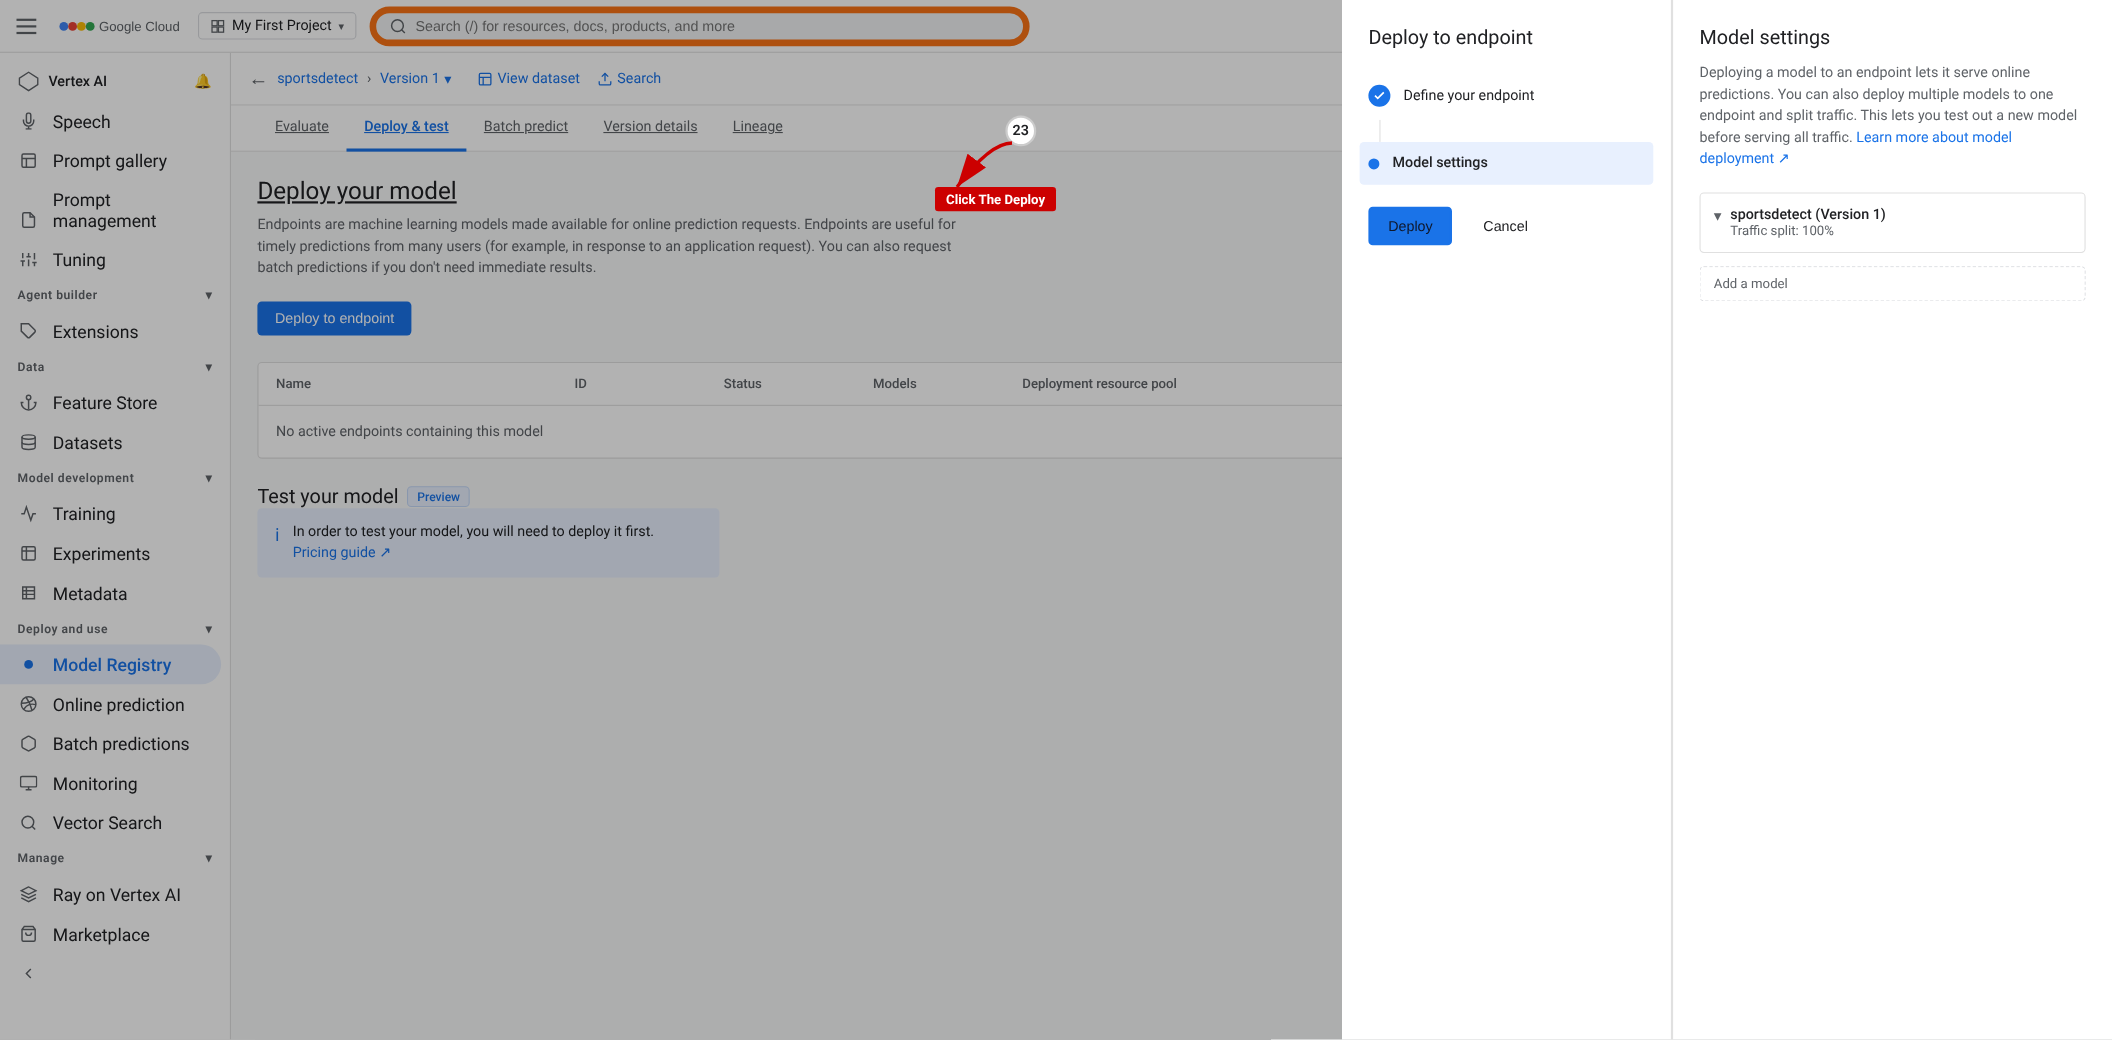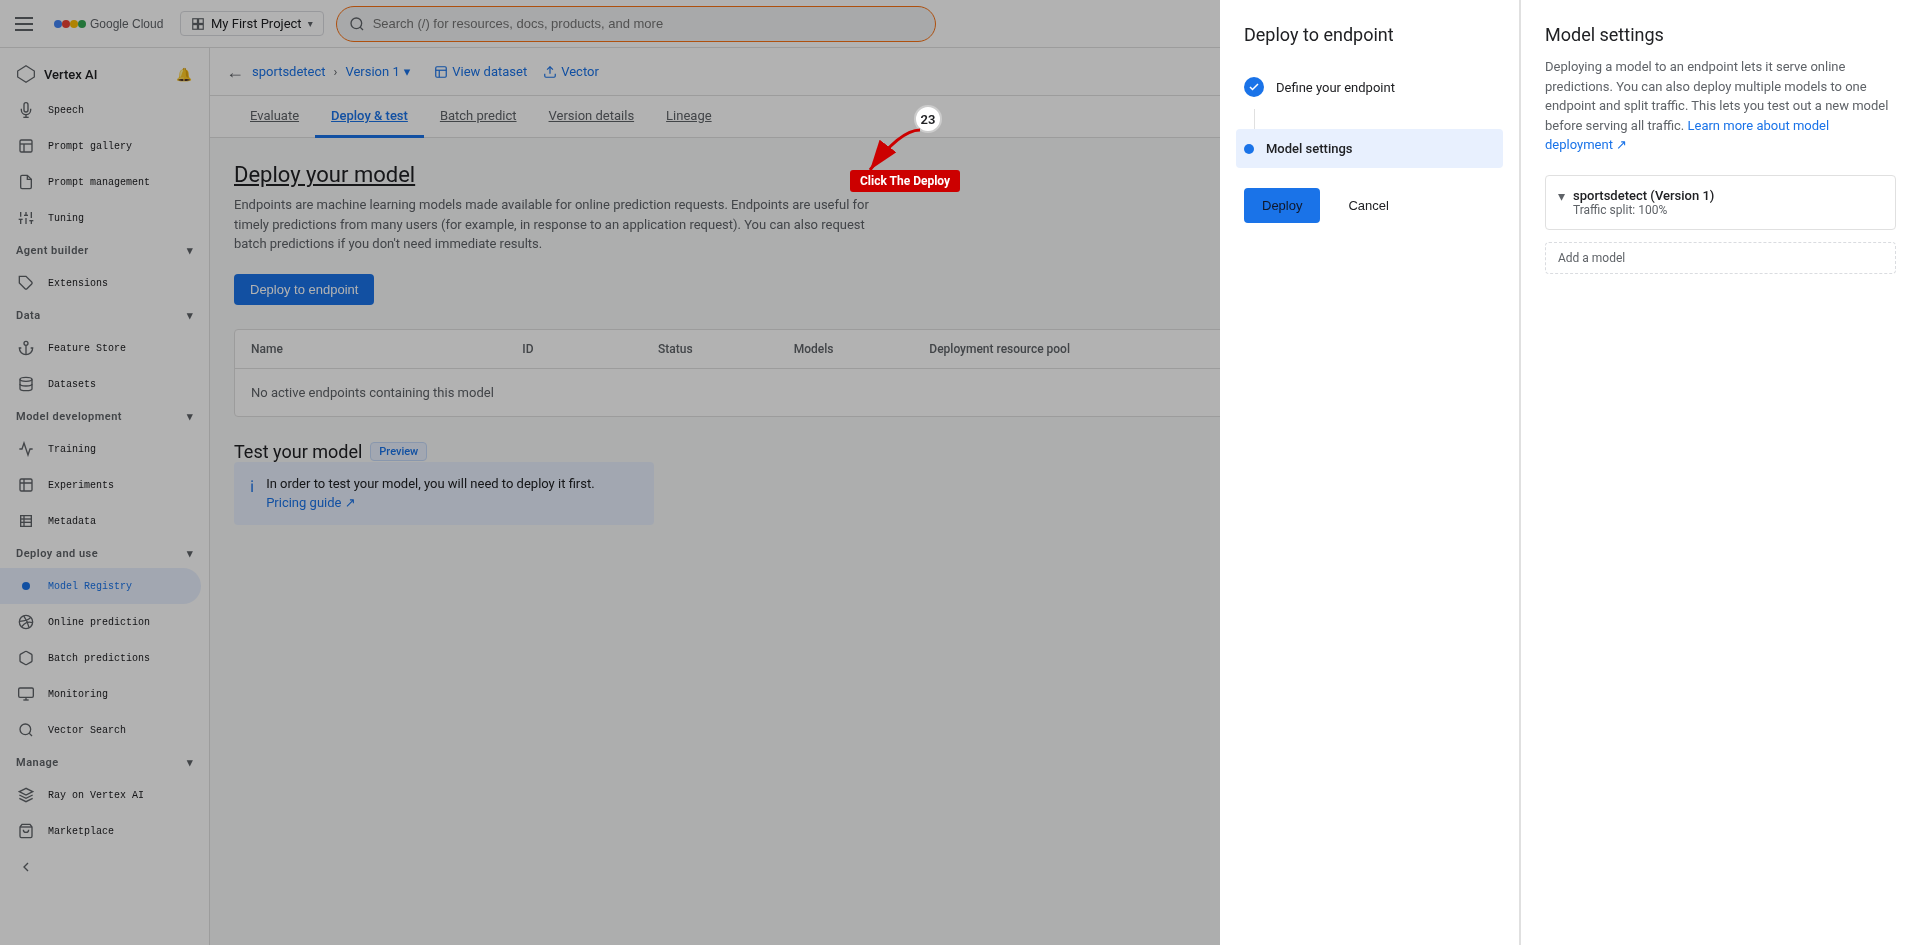--- a/index.html
+++ b/index.html
@@ -12,44 +12,44 @@
     }
     .hamburger-icon { width: 24px; height: 24px; cursor: pointer; display: flex; flex-direction: column; justify-content: center; gap: 4px; }
     .hamburger-icon span { display: block; width: 18px; height: 2px; background: #5f6368; margin: 0 auto; }
     .google-cloud-logo { display: flex; align-items: center; gap: 6px; font-size: 14px; font-weight: 500; color: #202124; }
     .project-button {
       display: flex; align-items: center; gap: 6px; padding: 4px 10px;
       border: 1px solid #dadce0; border-radius: 4px; cursor: pointer; font-size: 13px; color: #202124;
     }
     .project-button .chevron { font-size: 10px; color: #5f6368; }
     .search-bar {
-      flex: 1; max-width: 600px; height: 36px; border: 1px solid #f97316; border-radius: 24px;
+      flex: 1; max-width: 600px; height: 36px; border: 6px solid #f97316; border-radius: 24px;
       display: flex; align-items: center; padding: 0 12px; gap: 8px; background: #f1f3f4;
     }
     .search-bar input { border: none; background: transparent; outline: none; font-size: 13px; flex: 1; color: #202124; }
     .topbar-right { margin-left: auto; display: flex; align-items: center; gap: 8px; }
     .icon-btn { width: 36px; height: 36px; border-radius: 50%; display: flex; align-items: center; justify-content: center; cursor: pointer; }
     .avatar { width: 32px; height: 32px; border-radius: 50%; background: #4285f4; display: flex; align-items: center; justify-content: center; color: white; font-size: 12px; font-weight: 500; }
 
     
     .app-body { display: flex; flex: 1; overflow: hidden; }
 
     
     .sidebar {
       width: 210px; flex-shrink: 0; border-right: 1px solid #e0e0e0; overflow-y: auto;
       background: #fff; padding: 8px 0;
     }
     .sidebar-header {
       display: flex; align-items: center; gap: 8px; padding: 8px 16px 8px 16px;
       font-size: 13px; font-weight: 500; color: #202124;
     }
     .sidebar-item {
-      display: flex; align-items: center; gap: 12px; padding: 8px 16px;
-      cursor: pointer; font-size: 10px; color: #202124; border-radius: 0 24px 24px 0;
-      margin-right: 8px; position: relative; font-family: Liberation Mono, monospace;
+      display: flex; align-items: flex-end; gap: 12px; padding: 8px 16px;
+      cursor: pointer; font-size: 16px; color: #202124; border-radius: 0 24px 24px 0;
+      margin-right: 8px; position: relative;
     }
     .sidebar-item.active { background: #e8f0fe; color: #1a73e8; font-weight: 500; }
     .sidebar-item.active .sidebar-icon { color: #1a73e8; }
     .sidebar-icon { width: 20px; height: 20px; display: flex; align-items: center; justify-content: center; flex-shrink: 0; }
     .sidebar-section-toggle { display: flex; align-items: flex-end; justify-content: space-between; padding: 8px 16px; cursor: pointer; }
     .sidebar-section-toggle span { font-size: 11px; font-weight: 600; color: #5f6368; letter-spacing: 0.5px; }
 
     
     .main-content { flex: 1; display: flex; flex-direction: column; overflow: hidden; }
 
@@ -454,21 +454,21 @@
               <path d="M9 21V9"></path>
             </svg>
           <span>View dataset</span>
         </div>
         <div class="export-btn">
           <svg width="14" height="14" viewBox="0 0 24 24" fill="none" stroke="#1a73e8" stroke-width="2">
               <path d="M21 15v4a2 2 0 0 1-2 2H5a2 2 0 0 1-2-2v-4"></path>
               <polyline points="17 8 12 3 7 8"></polyline>
               <line x1="12" y1="3" x2="12" y2="15"></line>
             </svg>
-          <span>Vector</span>
+          <span>Search</span>
         </div>
       </div>
     </div>
 
     <div class="tabs">
       <div class="tab">
         <span>Evaluate</span>
       </div>
       <div class="tab active">
         <span>Deploy &amp; test</span>

